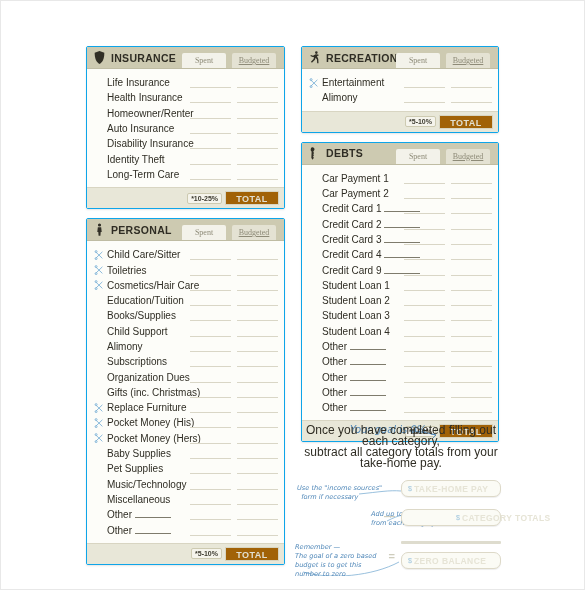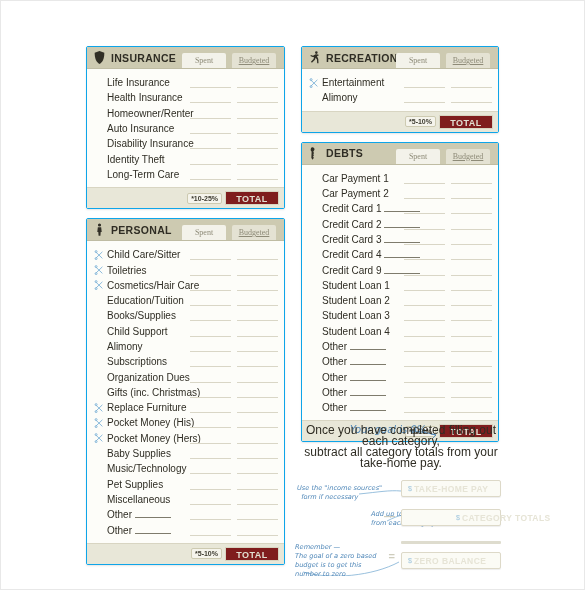--- a/index.html
+++ b/index.html
@@ -150,21 +150,21 @@
   }
   .total-btn {
     width: 54px;
     height: 14px;
     line-height: 15px;
     text-align: center;
     font-size: 9px;
     font-weight: bold;
     letter-spacing: 0.5px;
     color: #e2e0d2;
-    background: #7f1d1d;
+    background: #a16207;
     border: 1px solid #d8d5c2;
     border-radius: 0;
   }
 
   .goal-note {
     position: absolute;
     left: 48px;
     top: 3px;
     font-family: "DejaVu Sans", sans-serif;
     font-size: 10px;
@@ -193,21 +193,21 @@
     margin-top: 11px;
     height: 96px;
   }
   .calc-btn {
     position: absolute;
     right: 0;
     width: 100px;
     height: 17px;
     background: #fbfbf5;
     border: 1px solid #ddd9c8;
-    border-radius: 2px;
+    border-radius: 7px;
     box-shadow: 0 1px 1px rgba(0,0,0,0.07);
     display: flex;
     align-items: center;
   }
   .calc-btn .dollar {
     font-size: 7px;
     color: #9dc4dd;
     margin-left: 6px;
     margin-right: 2px;
   }
@@ -498,29 +498,29 @@
           <div class="row">
             <span class="row-icon blank"></span>
             <span class="row-label"><span>Baby Supplies</span></span>
             <span class="row-fields">
               <span class="fld"></span>
               <span class="fld"></span>
             </span>
           </div>
           <div class="row">
             <span class="row-icon blank"></span>
+            <span class="row-label"><span>Pet Supplies</span></span>
+            <span class="row-fields">
+              <span class="fld"></span>
+              <span class="fld"></span>
+            </span>
+          </div>
+          <div class="row">
+            <span class="row-icon blank"></span>
             <span class="row-label"><span>Music/Technology</span></span>
-            <span class="row-fields">
-              <span class="fld"></span>
-              <span class="fld"></span>
-            </span>
-          </div>
-          <div class="row">
-            <span class="row-icon blank"></span>
-            <span class="row-label"><span>Pet Supplies</span></span>
             <span class="row-fields">
               <span class="fld"></span>
               <span class="fld"></span>
             </span>
           </div>
           <div class="row">
             <span class="row-icon blank"></span>
             <span class="row-label"><span>Miscellaneous</span></span>
             <span class="row-fields">
               <span class="fld"></span>

